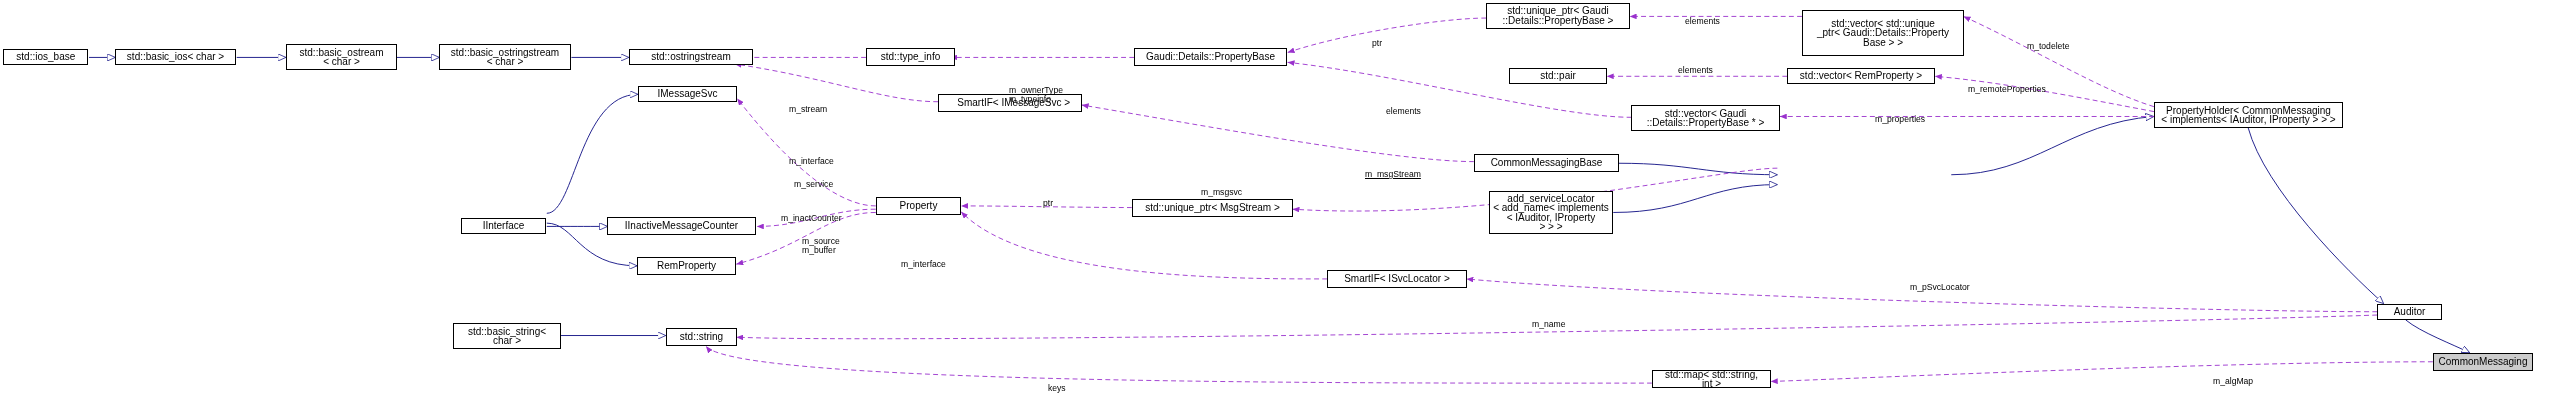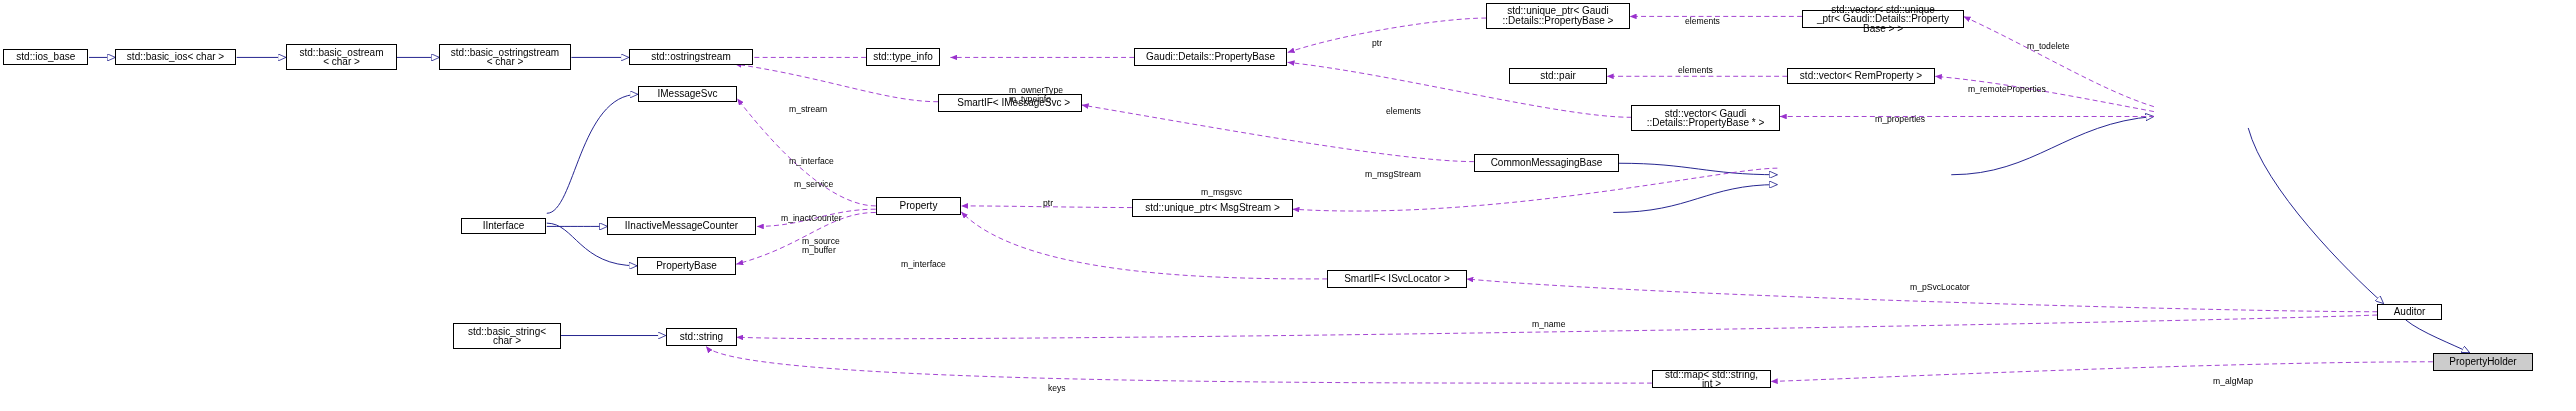--- a/index.html
+++ b/index.html
@@ -69,62 +69,68 @@
     </g>
   </svg>
 
   <div class="node" style="left:3.3px;top:49px;width:85px;height:16.4px;">std::ios_base</div>
   <div class="node" style="left:115px;top:49px;width:121px;height:16.4px;">std::basic_ios&lt; char &gt;</div>
   <div class="node" style="left:286px;top:44px;width:111px;height:26px;">std::basic_ostream
 &lt; char &gt;</div>
   <div class="node" style="left:439px;top:44px;width:132px;height:26px;">std::basic_ostringstream
 &lt; char &gt;</div>
   <div class="node" style="left:629px;top:49px;width:124px;height:16.4px;">std::ostringstream</div>
-  <div class="node" style="left:866px;top:48px;width:74px;height:18px;">std::type_info</div>
+  <div class="node" style="left:866px;top:48px;width:89px;height:18px;">std::type_info</div>
   <div class="node" style="left:1134px;top:48px;width:153px;height:18px;">Gaudi::Details::PropertyBase</div>
   <div class="node" style="left:1486px;top:2.5px;width:144px;height:26px;">std::unique_ptr&lt; Gaudi
 ::Details::PropertyBase &gt;</div>
-  <div class="node" style="left:1802px;top:10px;width:162px;height:18px;">std::vector&lt; std::unique
+  <div class="node" style="left:1802px;top:10px;width:162px;height:46px;">std::vector&lt; std::unique
 _ptr&lt; Gaudi::Details::Property
 Base &gt; &gt;</div>
   <div class="node" style="left:1509px;top:68px;width:98px;height:16.4px;">std::pair</div>
   <div class="node" style="left:1787px;top:68px;width:148px;height:16.4px;">std::vector&lt; RemProperty &gt;</div>
   <div class="node" style="left:1631px;top:105px;width:149px;height:26px;">std::vector&lt; Gaudi
 ::Details::PropertyBase * &gt;</div>
+  <div class="node" style="left:2154px;top:102px;width:189px;height:26px;">PropertyHolder&lt; CommonMessaging
+&lt; implements&lt; IAuditor, IProperty &gt; &gt; &gt;</div>
   <div class="node" style="left:638px;top:86px;width:99px;height:16.4px;">IMessageSvc</div>
   <div class="node" style="left:938px;top:94px;width:144px;height:18px;padding-left:9px;">SmartIF&lt; IMessageSvc &gt;</div>
   <div class="node" style="left:1474px;top:154px;width:145px;height:18px;">CommonMessagingBase</div>
   <div class="node" style="left:461px;top:218px;width:85px;height:16.4px;">IInterface</div>
   <div class="node" style="left:607px;top:217px;width:149px;height:18px;">IInactiveMessageCounter</div>
-  <div class="node" style="left:637px;top:257px;width:99px;height:18px;">PropertyBase</div>
+  <div class="node" style="left:637px;top:257px;width:99px;height:18px;">RemProperty</div>
   <div class="node" style="left:876px;top:197px;width:85px;height:18px;">Property</div>
   <div class="node" style="left:1132px;top:199px;width:161px;height:18px;">std::unique_ptr&lt; MsgStream &gt;</div>
+  <div class="node" style="left:1489px;top:191px;width:124px;height:43px;">add_serviceLocator
+&lt; add_name&lt; implements
+&lt; IAuditor, IProperty
+&gt; &gt; &gt;</div>
   <div class="node" style="left:1327px;top:270px;width:140px;height:18px;">SmartIF&lt; ISvcLocator &gt;</div>
   <div class="node" style="left:453px;top:323px;width:108px;height:26px;">std::basic_string&lt;
 char &gt;</div>
   <div class="node" style="left:666px;top:328px;width:71px;height:18px;">std::string</div>
   <div class="node" style="left:1652px;top:370px;width:119px;height:18px;">std::map&lt; std::string,
 int &gt;</div>
   <div class="node" style="left:2377px;top:304px;width:65px;height:16.4px;">Auditor</div>
-  <div class="node hl" style="left:2433px;top:353px;width:100px;height:18px;">PropertyHolder</div>
+  <div class="node hl" style="left:2433px;top:353px;width:100px;height:18px;">CommonMessaging</div>
 
   <div class="edgelabel" style="left:789px;top:105px;">m_stream</div>
   <div class="edgelabel" style="left:1009px;top:86px;">m_ownerType
 m_typeinfo</div>
   <div class="edgelabel" style="left:1372px;top:39px;">ptr</div>
   <div class="edgelabel" style="left:1685px;top:17px;">elements</div>
   <div class="edgelabel" style="left:1678px;top:66px;">elements</div>
   <div class="edgelabel" style="left:2027px;top:42px;">m_todelete</div>
   <div class="edgelabel" style="left:1968px;top:85px;">m_remoteProperties</div>
   <div class="edgelabel" style="left:1386px;top:107px;">elements</div>
   <div class="edgelabel" style="left:1875px;top:115px;">m_properties</div>
   <div class="edgelabel" style="left:789px;top:157px;">m_interface</div>
   <div class="edgelabel" style="left:794px;top:180px;">m_service</div>
   <div class="edgelabel" style="left:1201px;top:188px;">m_msgsvc</div>
-  <div class="edgelabel" style="left:1365px;top:170px;">m_msgStream</div>
+  <div class="edgelabel" style="left:1365px;top:170px;text-decoration:underline;">m_msgStream</div>
   <div class="edgelabel" style="left:1043px;top:199px;">ptr</div>
   <div class="edgelabel" style="left:781px;top:214px;">m_inactCounter</div>
   <div class="edgelabel" style="left:802px;top:237px;">m_source
 m_buffer</div>
   <div class="edgelabel" style="left:901px;top:260px;">m_interface</div>
   <div class="edgelabel" style="left:1910px;top:283px;">m_pSvcLocator</div>
   <div class="edgelabel" style="left:1532px;top:320px;">m_name</div>
   <div class="edgelabel" style="left:1048px;top:384px;">keys</div>
   <div class="edgelabel" style="left:2213px;top:377px;">m_algMap</div>
 

